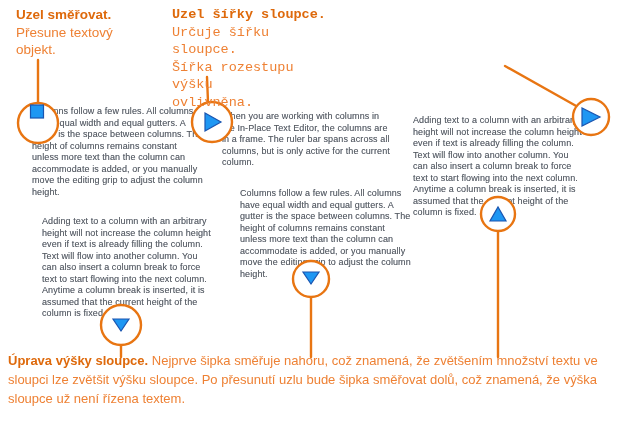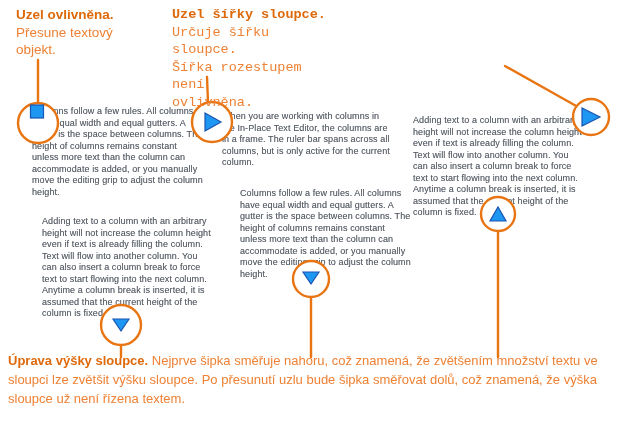--- a/index.html
+++ b/index.html
@@ -94,29 +94,29 @@
 
     <rect class="grip" x="30.5" y="105" width="13" height="13"></rect>
     <polygon class="grip" points="205,113 205,131 221,122"></polygon>
     <polygon class="grip" points="582,108 582,126 600,117"></polygon>
     <polygon class="grip" points="113,319 129,319 121,331"></polygon>
     <polygon class="grip" points="303,272 319,272 311,284"></polygon>
     <polygon class="grip" points="490,221 506,221 498,207"></polygon>
   </svg>
 
   <div class="ann" style="left:16px;top:6px;width:140px;">
-    <div class="ann-title">Uzel ovlivněna.</div>
+    <div class="ann-title">Uzel směřovat.</div>
     <div class="ann-body">Přesune textový
 objekt.</div>
   </div>
 
   <div class="ann" style="left:172px;top:6px;width:160px;font-family:Liberation Mono, monospace;">
     <div class="ann-title">Uzel šířky sloupce.</div>
     <div class="ann-body">Určuje šířku sloupce.
-Šířka rozestupem není
+Šířka rozestupu výšku
 ovlivněna.</div>
   </div>
 
   <div class="ann" style="left:424px;top:6px;width:150px;">
   </div>
 
   <div class="ann" id="ann-bottom">
     <span class="ann-title">Úprava výšky sloupce.</span>
     <span class="ann-body">Nejprve šipka směřuje nahoru, což znamená, že zvětšením množství textu ve sloupci lze zvětšit výšku sloupce. Po přesunutí uzlu bude šipka směřovat dolů, což znamená, že výška sloupce už není řízena textem.</span>
   </div>

